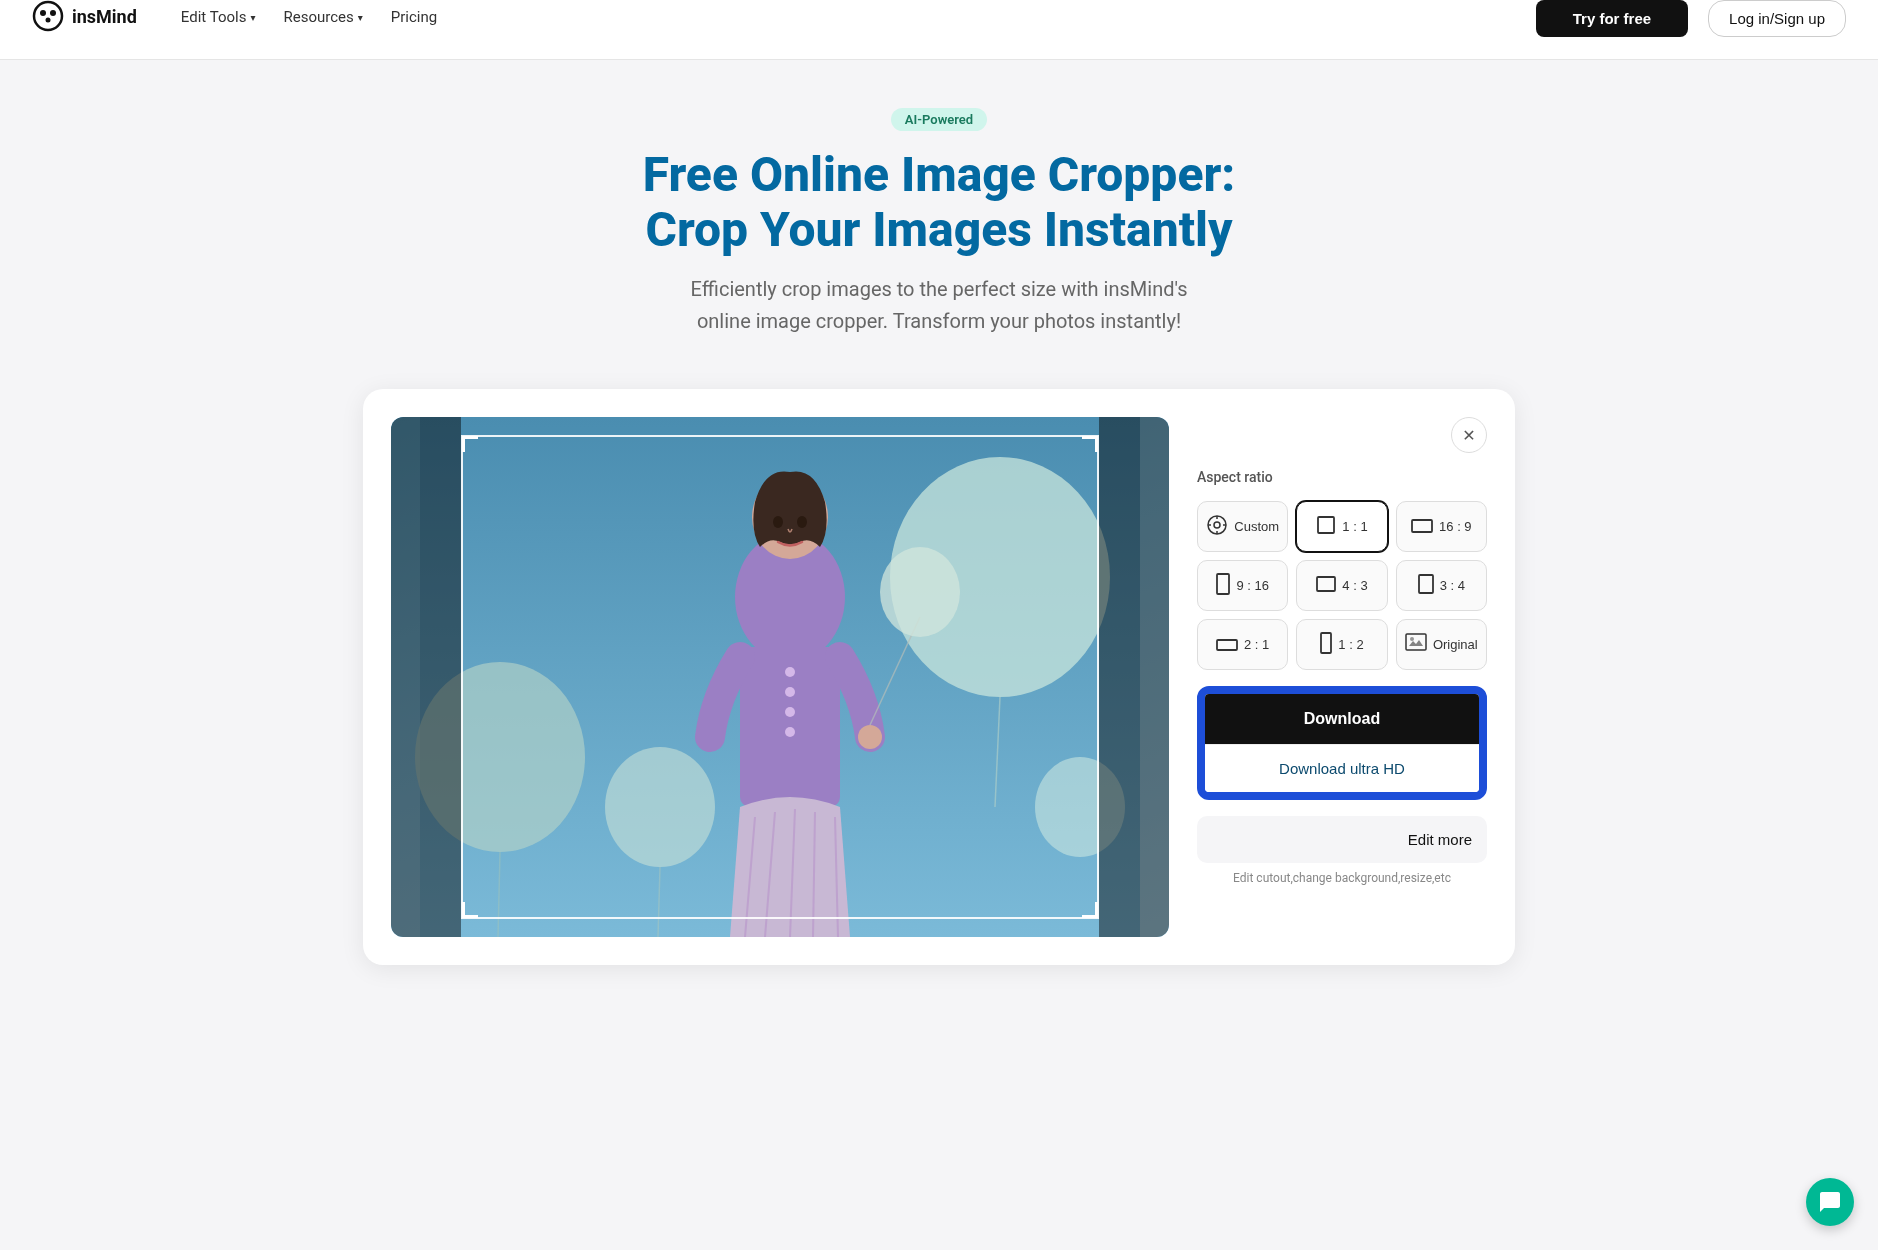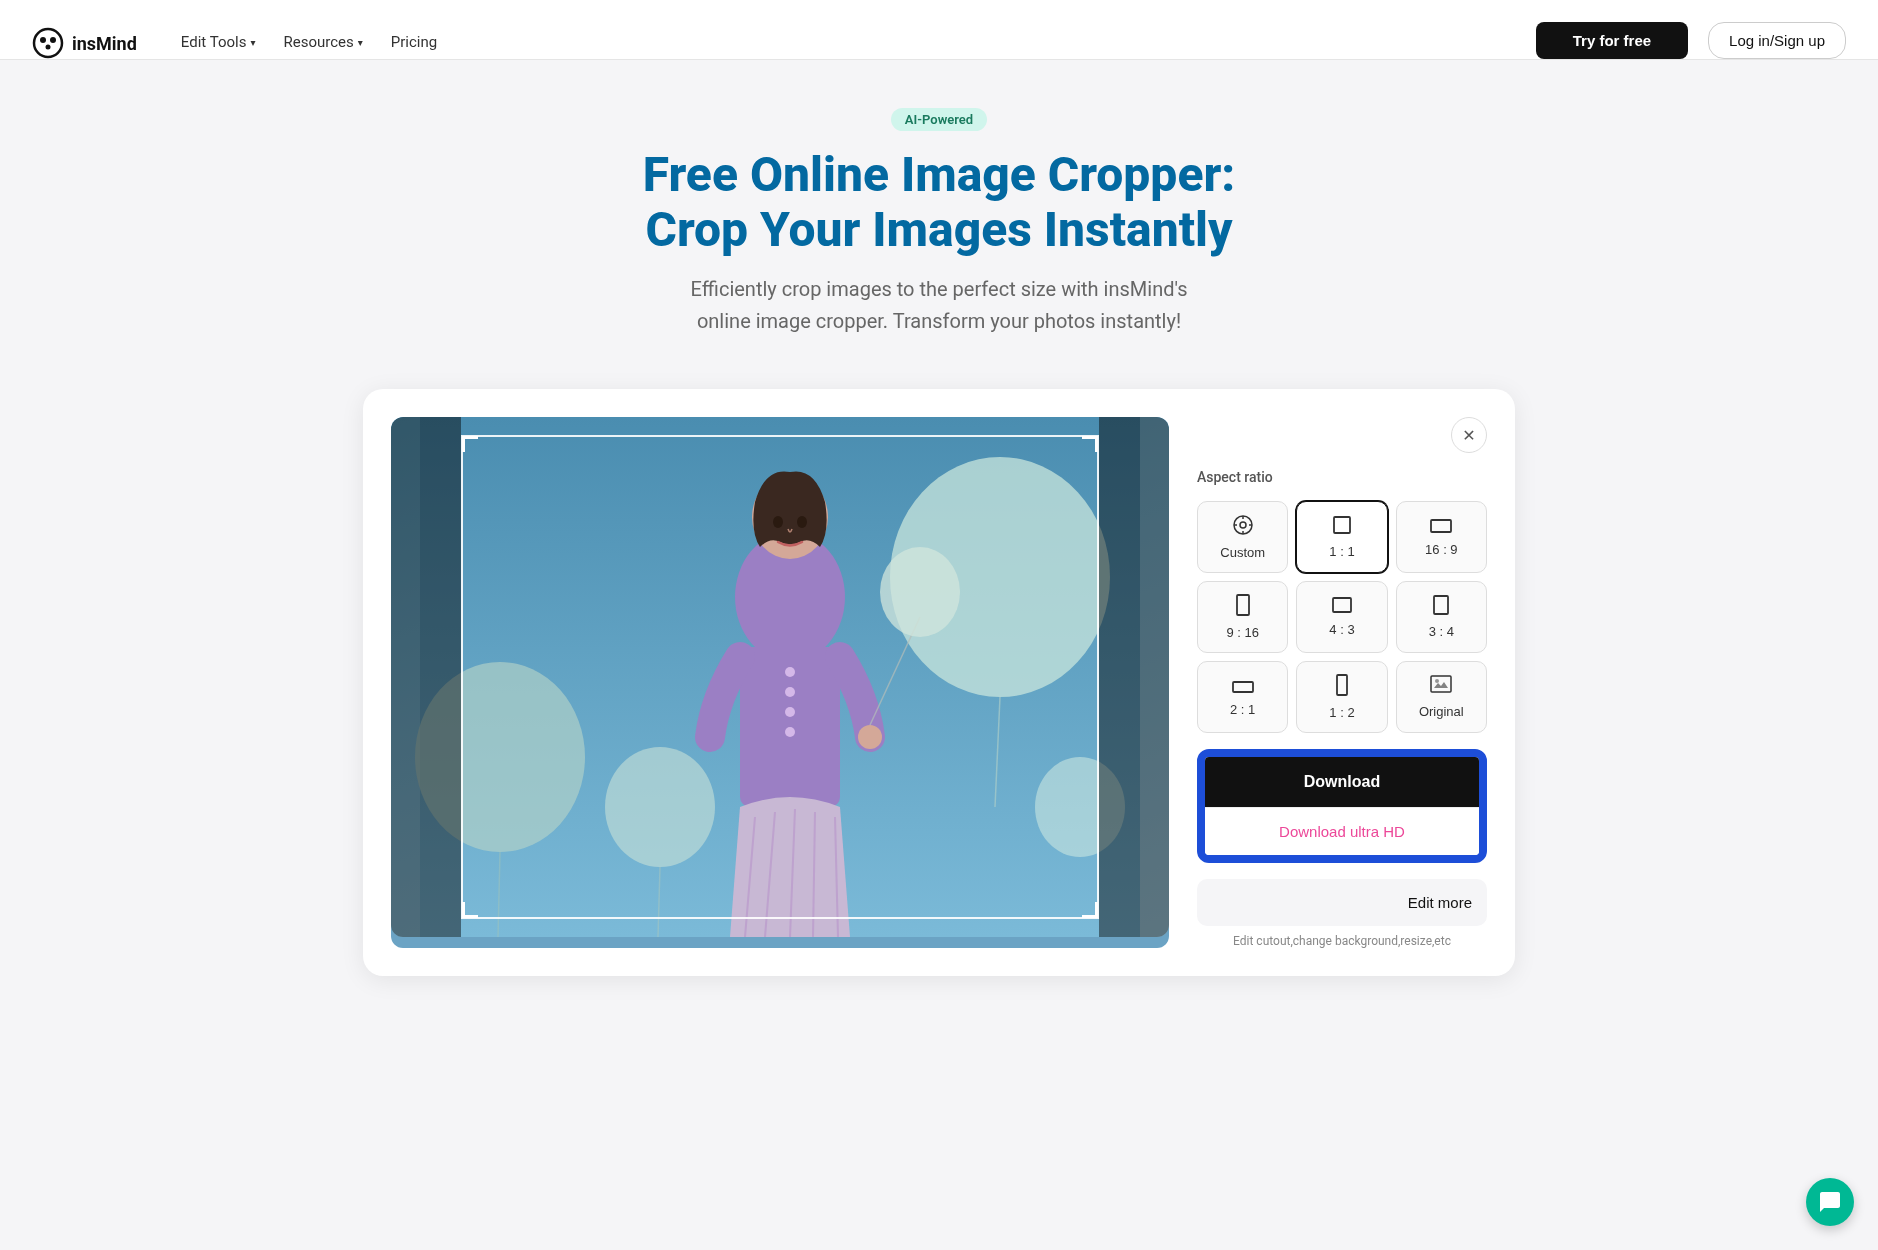--- a/index.html
+++ b/index.html
@@ -8,21 +8,21 @@
       background: #f5f5f7;
       min-height: 1250px;
       overflow-x: hidden;
     }
 
     
     .navbar {
       background: #fff;
       border-bottom: 1px solid #e5e5e5;
       display: flex;
-      align-items: flex-end;
+      align-items: flex-start;
       padding: 0 32px;
       height: 60px;
       position: sticky;
       top: 0;
       z-index: 100;
     }
     .nav-logo {
       display: flex;
       align-items: center;
       gap: 8px;
@@ -221,21 +221,21 @@
     }
 
     .aspect-grid {
       display: grid;
       grid-template-columns: repeat(3, 1fr);
       gap: 8px;
     }
 
     .aspect-btn {
       display: flex;
-      flex-direction: column;
+      flex-direction: row;
       align-items: center;
       justify-content: center;
       gap: 6px;
       padding: 12px 8px;
       border: 1.5px solid #ddd;
       border-radius: 10px;
       background: #fafafa;
       cursor: pointer;
       font-size: 13px;
       color: #333;
@@ -266,21 +266,21 @@
       padding: 16px;
       font-size: 16px;
       font-weight: 700;
       cursor: pointer;
       display: block;
       text-align: center;
     }
     .btn-download-hd {
       width: 100%;
       background: #fff;
-      color: #ec4899;
+      color: #0c4a6e;
       border: none;
       border-top: 1px solid #eee;
       padding: 15px;
       font-size: 15px;
       font-weight: 500;
       cursor: pointer;
       display: block;
       text-align: center;
     }
 

